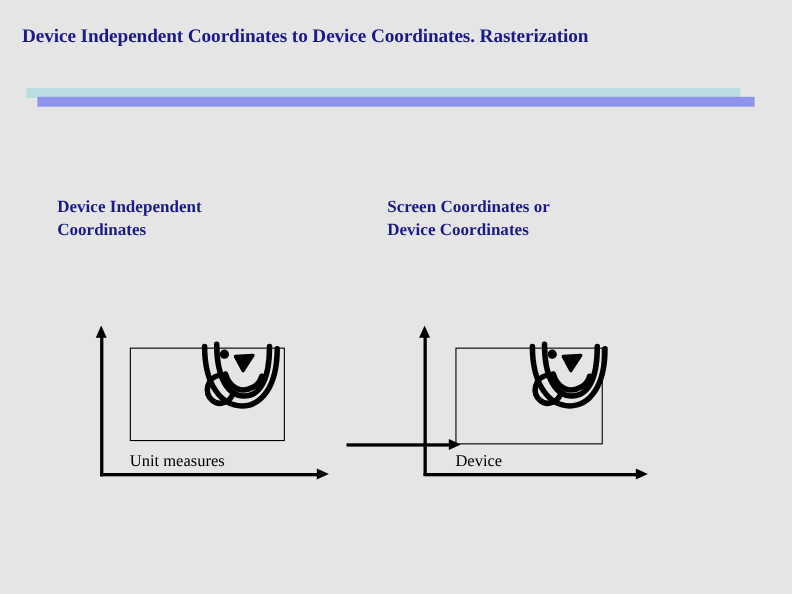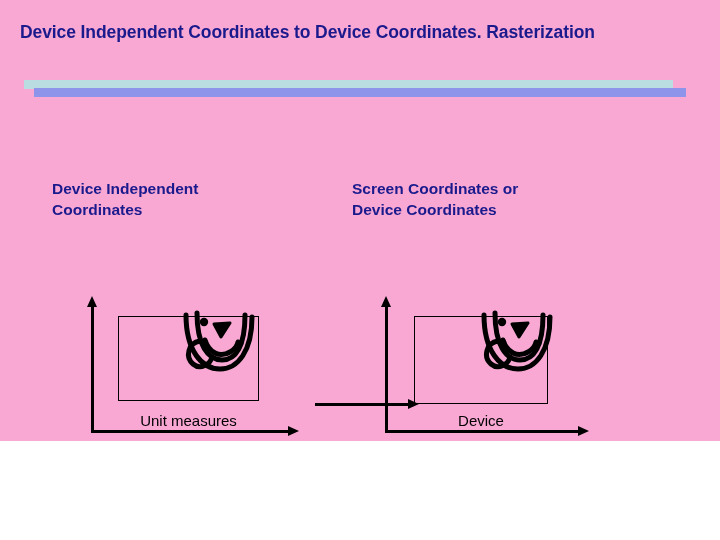--- a/index.html
+++ b/index.html
@@ -3,24 +3,24 @@
 <meta charset="utf-8">
 <style>
   html, body {
     margin: 0;
     padding: 0;
     background: #ffffff;
   }
   #slide {
     position: relative;
     width: 720px;
-    height: 441px;
-    background: #f9a8d4;
+    height: 540px;
+    background: #e5e5e5;
     overflow: hidden;
-    font-family: Liberation Sans, sans-serif;
+    font-family: Liberation Serif, serif;
   }
 
   
   #slide-title {
     position: absolute;
     left: 20px;
     top: 22px;
     width: 684px;
     font-size: 17.5px;
     font-weight: bold;
@@ -89,21 +89,20 @@
     position: absolute;
     border: 1px solid #000000;
     background: transparent;
     box-sizing: border-box;
   }
 
   .caption {
     position: absolute;
     font-size: 15px;
     color: #000000;
-    text-align: center;
     white-space: nowrap;
   }
 
   .smiley { position: absolute; }
 </style>
 </head>
 <body>
 
 <div id="slide">
 

